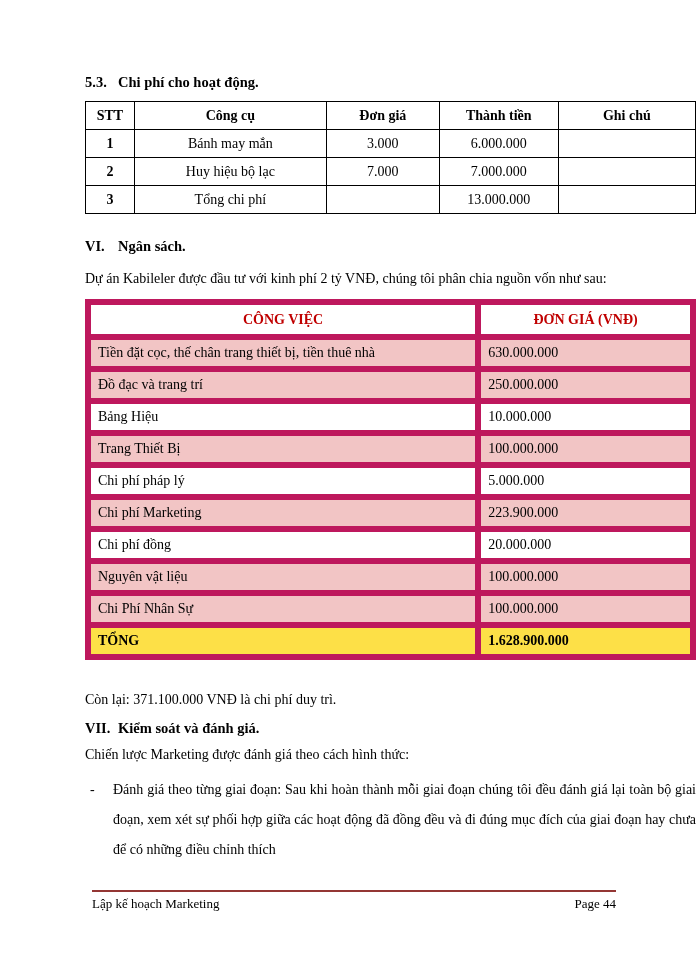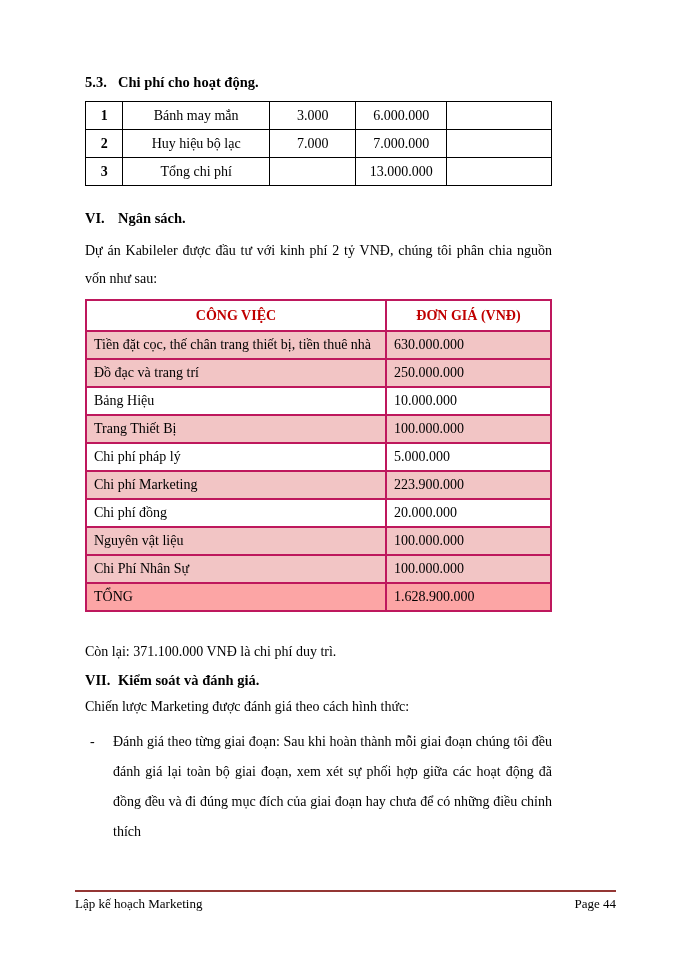--- a/index.html
+++ b/index.html
@@ -17,21 +17,21 @@
   }
   .page {
     position: absolute;
     inset: 0;
     background: #ffffff;
   }
   .content {
     position: absolute;
     left: 85px;
     top: 74px;
-    width: 467px;
+    width: 611px;
   }
   .h-row {
     display: flex;
     font-weight: bold;
     font-size: 14.5px;
     margin: 0 0 10px 0;
   }
   .h-num { width: 33px; flex: 0 0 33px; }
   .h-txt { flex: 1; }
 
@@ -68,57 +68,57 @@
 
   
   table.budget {
     width: 100%;
     border-collapse: collapse;
     table-layout: fixed;
     font-size: 14px;
     margin: 6px 0 26px 0;
   }
   table.budget th, table.budget td {
-    border: 2px solid #be185d;
+    border: 6px solid #be185d;
     padding: 4px 7px;
     height: 18px;
     overflow: hidden;
     white-space: nowrap;
   }
   table.budget th {
     color: #c00000;
     font-weight: bold;
     text-align: center;
     background: #ffffff;
     height: 21px;
   }
   .b-label { width: 64.5%; text-align: left; }
   .b-value { width: 35.5%; text-align: left; }
   tr.pink td { background: #f2c5c5; }
-  tr.total-row td { font-weight: normal; background: #fca5a5; margin-left: 16px; }
+  tr.total-row td { font-weight: bold; background: #fde047; margin-left: 16px; }
 
   
   .bullet {
     display: flex;
     font-size: 14px;
     line-height: 30px;
     margin: 2px 0 0 5px;
   }
   .bullet .marker {
     flex: 0 0 23px;
   }
   .bullet .b-text {
     flex: 1;
     text-align: justify;
   }
 
   
   .footer {
     position: absolute;
-    left: 75px;
+    left: 92px;
     right: 84px;
     top: 890px;
     border-top: 2px solid #943634;
     padding-top: 4px;
     display: flex;
     justify-content: space-between;
     font-size: 13px;
   }
 </style>
 </head>
@@ -134,20 +134,27 @@
 
     <table class="cost">
       <colgroup>
         <col class="c-stt">
           <col class="c-tool">
           <col class="c-price">
           <col class="c-total">
           <col class="c-note">
       </colgroup>
       <tbody>
+          <tr>
+        <th>STT</th>
+        <th>Công cụ</th>
+        <th>Đơn giá</th>
+        <th>Thành tiền</th>
+        <th>Ghi chú</th>
+      </tr>
       <tr>
         <td style="font-weight:bold">1</td>
         <td>Bánh may mắn</td>
         <td>3.000</td>
         <td>6.000.000</td>
         <td></td>
       </tr>
       <tr>
         <td style="font-weight:bold">2</td>
         <td>Huy hiệu bộ lạc</td>

